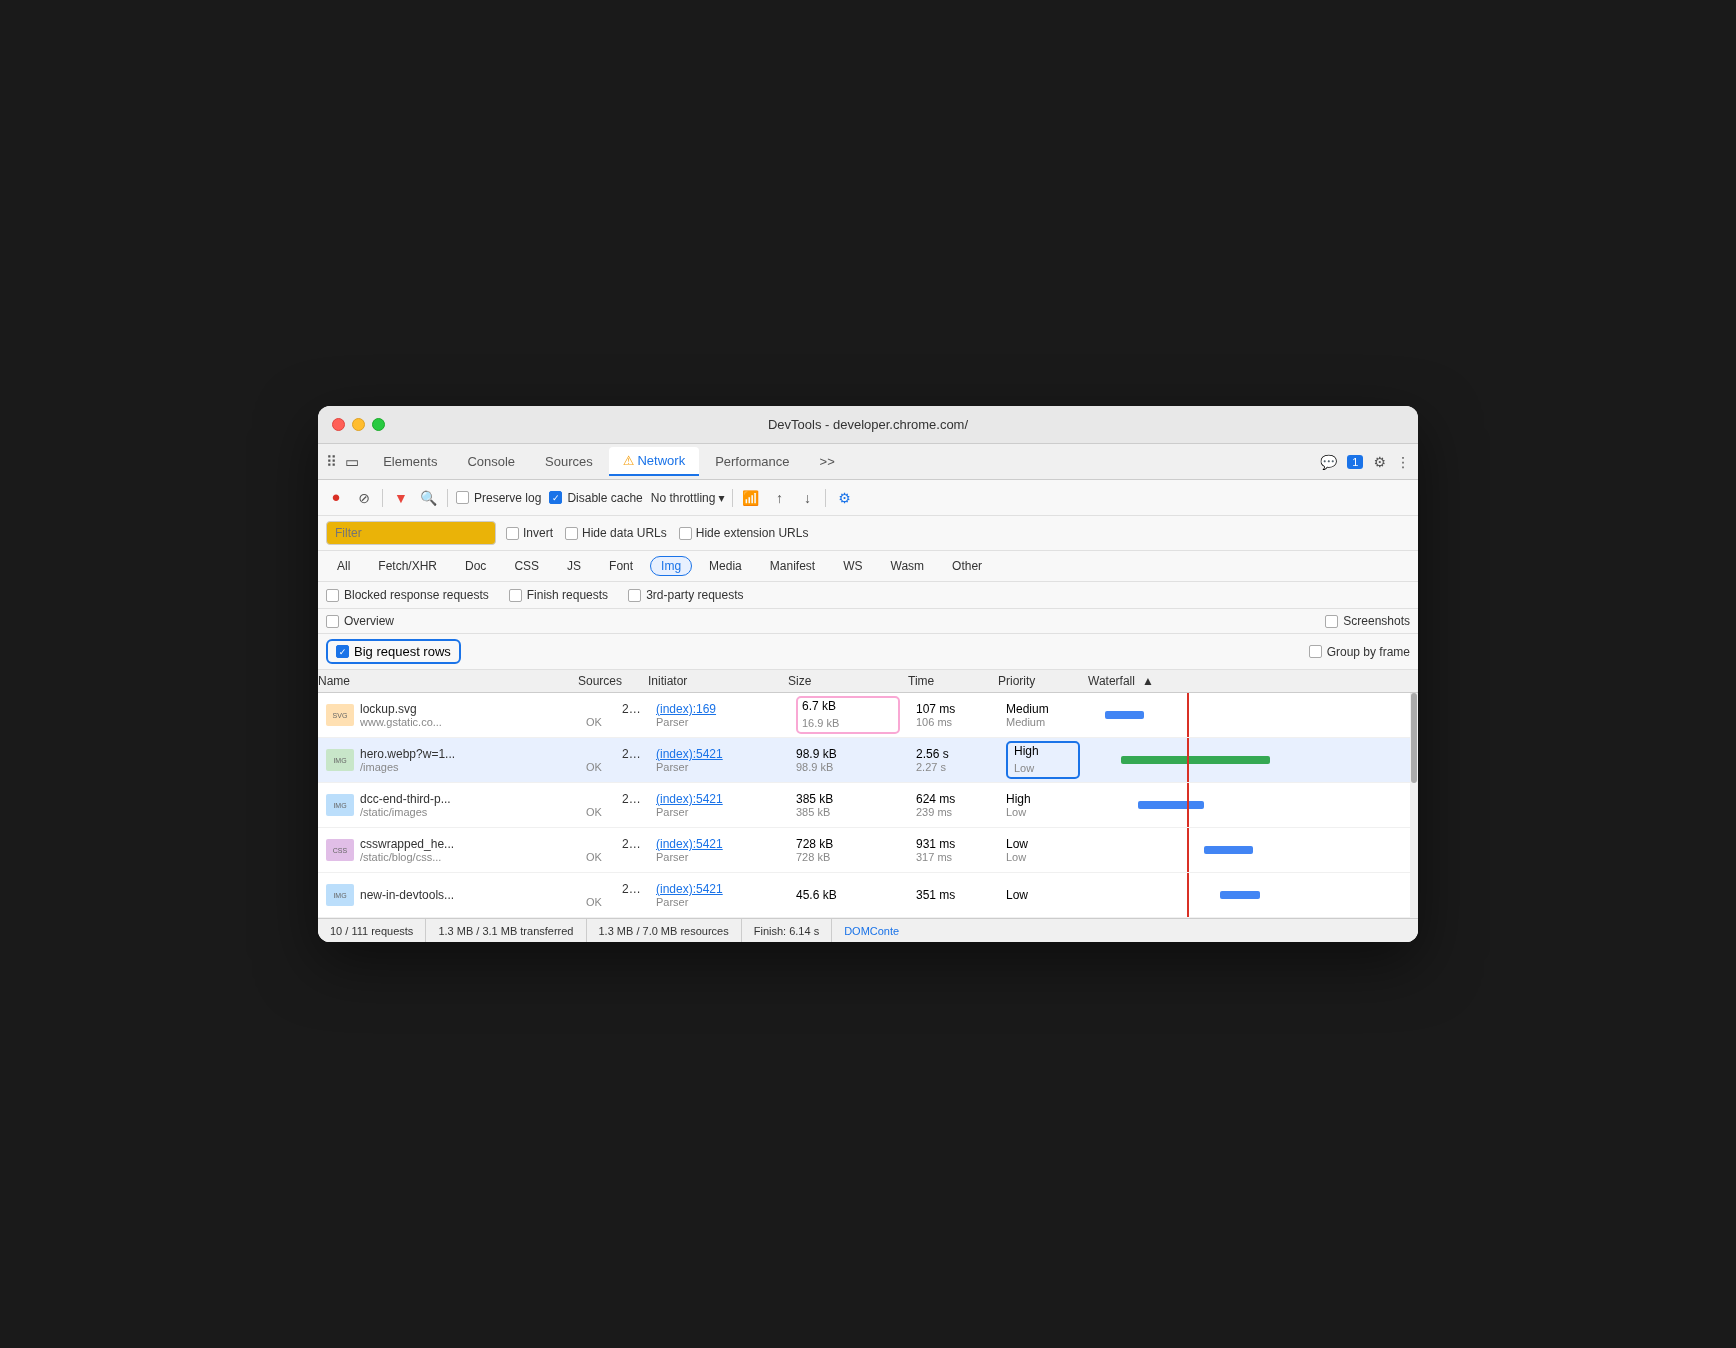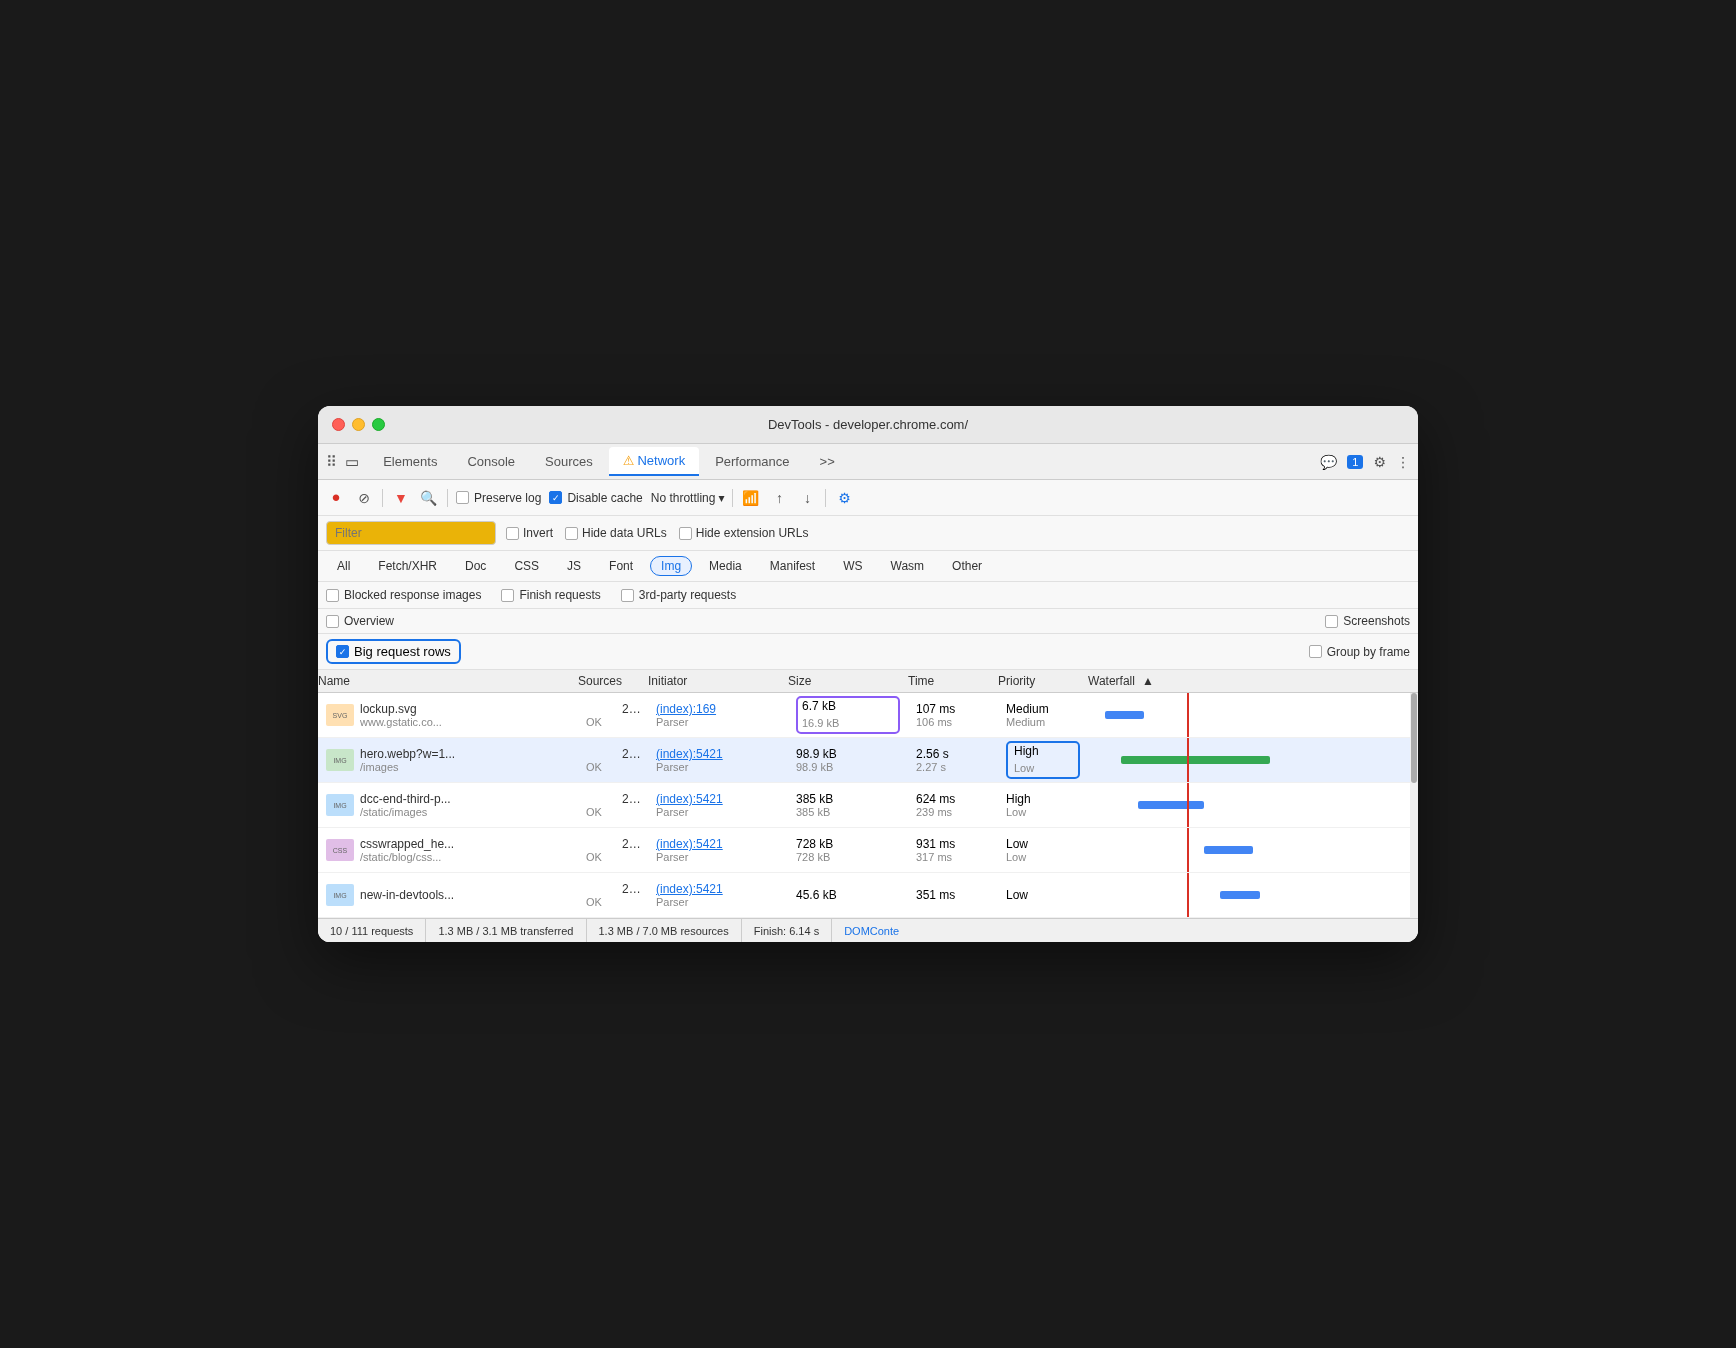--- a/index.html
+++ b/index.html
@@ -346,21 +346,21 @@
     }
     .name-texts { display: flex; flex-direction: column; }
     .two-line-cell {
       display: flex;
       flex-direction: column;
       padding: 2px 8px;
     }
     .status-ok { color: #888; font-size: 11px; }
     .link-text { color: #1a73e8; font-size: 12px; text-decoration: underline; cursor: pointer; }
     .size-highlight {
-      border: 2px solid #8b5cf6;
+      border: 2px solid #f9a8d4;
       border-radius: 5px;
       padding: 1px 4px;
     }
     .priority-highlight {
       border: 2px solid #1a73e8;
       border-radius: 5px;
       padding: 1px 6px;
       display: inline-block;
     }
     
@@ -509,21 +509,21 @@
         <button class="type-btn">Media</button>
         <button class="type-btn">Manifest</button>
         <button class="type-btn">WS</button>
         <button class="type-btn">Wasm</button>
         <button class="type-btn">Other</button>
       </div>
 
     <div class="checkbox-row">
       <div class="checkbox-item">
         <div class="cb-box"></div>
-        <span>Blocked response images</span>
+        <span>Blocked response requests</span>
       </div>
       <div class="checkbox-item">
         <div class="cb-box"></div>
         <span>Finish requests</span>
       </div>
       <div class="checkbox-item">
         <div class="cb-box"></div>
         <span>3rd-party requests</span>
       </div>
     </div>

